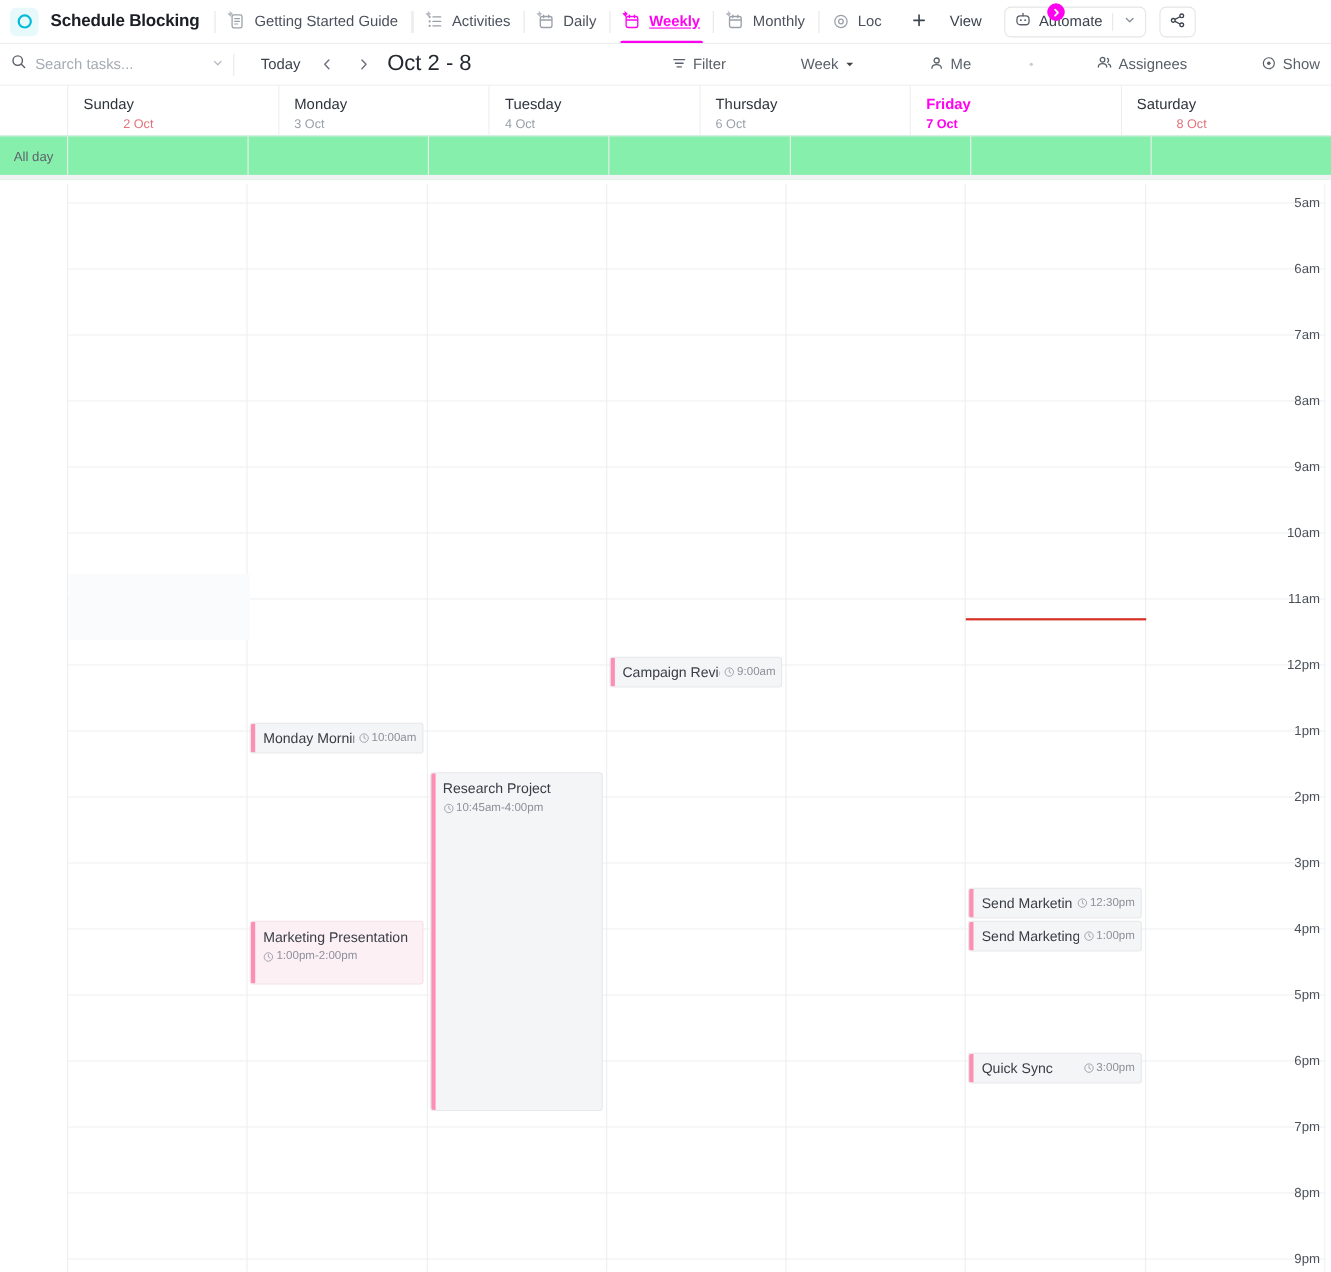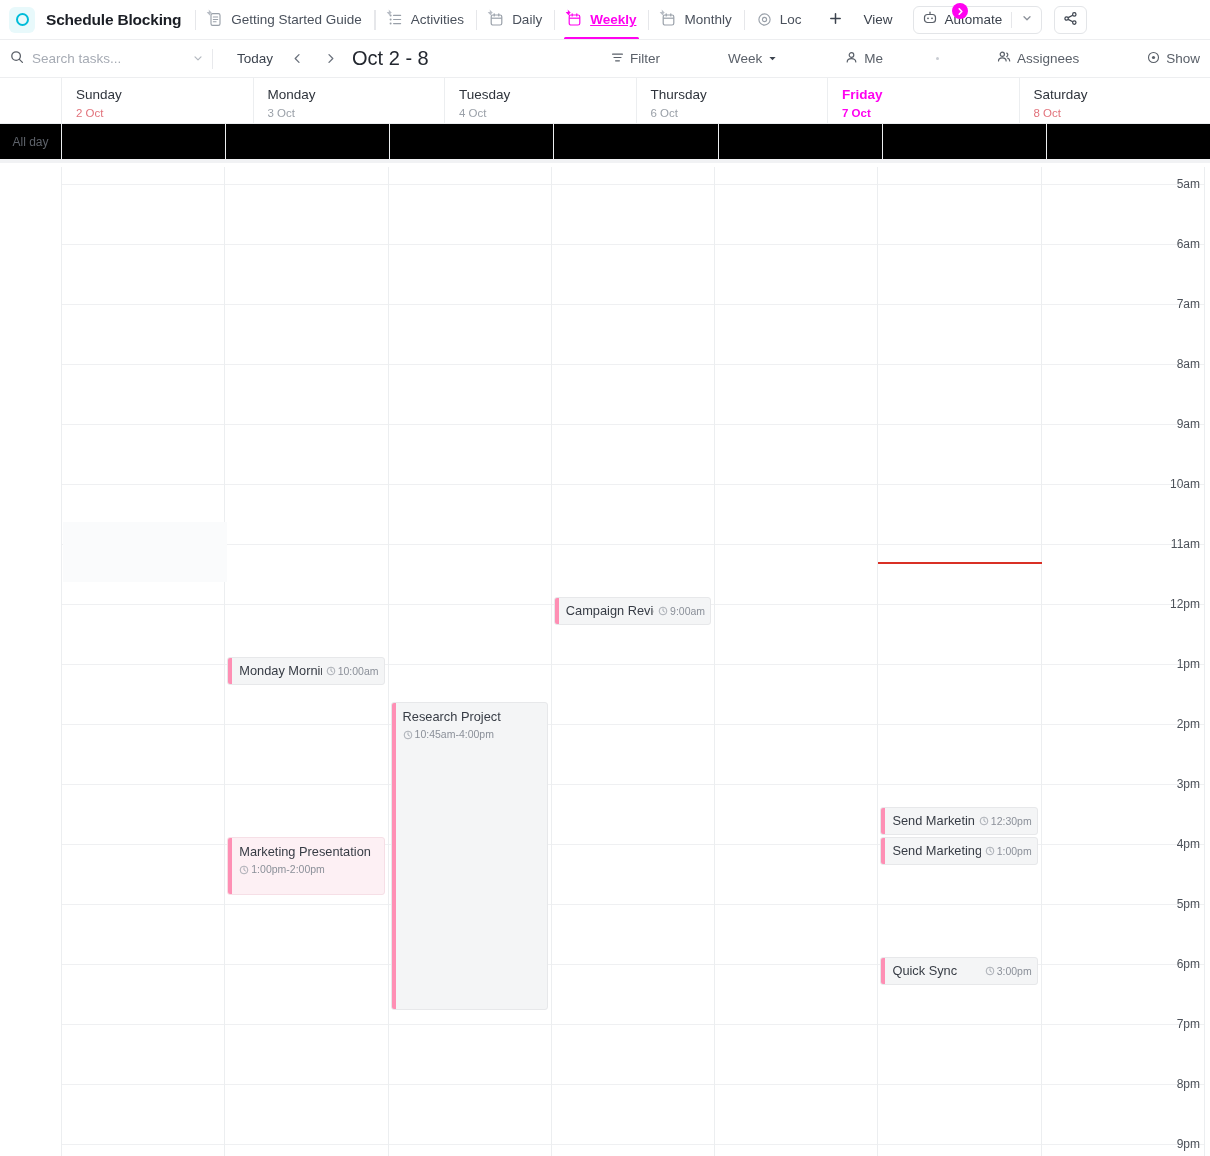--- a/index.html
+++ b/index.html
@@ -115,27 +115,27 @@
   .gutter-head { width: 62px; flex: none; border-right: 1px solid #eceef0; }
   .day-head {
     flex: 1 1 0; padding: 9px 0 0 14px; border-right: 1px solid #eceef0;
     position: relative;
   }
   .day-head:last-child { border-right: none; }
   .day-name { font-size: 13.5px; color: #2f343c; line-height: 16px; }
   .day-date { font-size: 11.5px; color: #9aa0a8; margin-top: 3px; line-height: 14px; }
   .day-head.today .day-name { color: #ff02f0; font-weight: bold; }
   .day-head.today .day-date { color: #ff02f0; font-weight: bold; }
-  .day-head.weekend .day-date { color: #e2737c; }
+  .day-head.weekend .day-date { color: #e2737c; margin-left: 36px; }
 
   
   .allday {
     position: absolute; left: 0; top: 123px; width: 1210px; height: 40px;
     display: flex; border-top: 1px solid #eceef0; border-bottom: 4px solid #f1f2f4;
-    background: #000000;
+    background: #86efac;
   }
   .allday-label {
     width: 62px; flex: none; font-size: 12px; color: #5e636b;
     display: flex; align-items: center; justify-content: center;
     border-right: 1px solid #eceef0;
   }
   .allday-cell { flex: 1 1 0; border-right: 1px solid #eceef0; }
   .allday-cell:last-child { border-right: none; }
 
   

